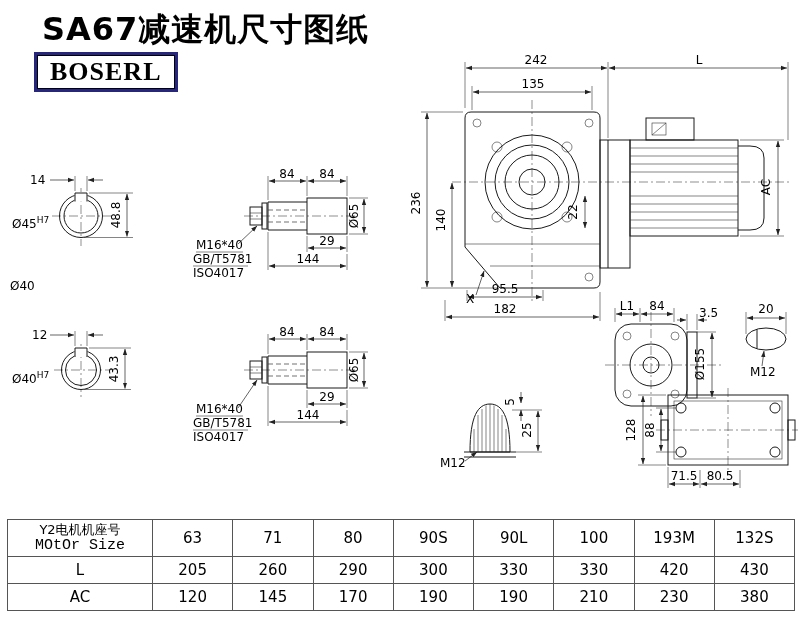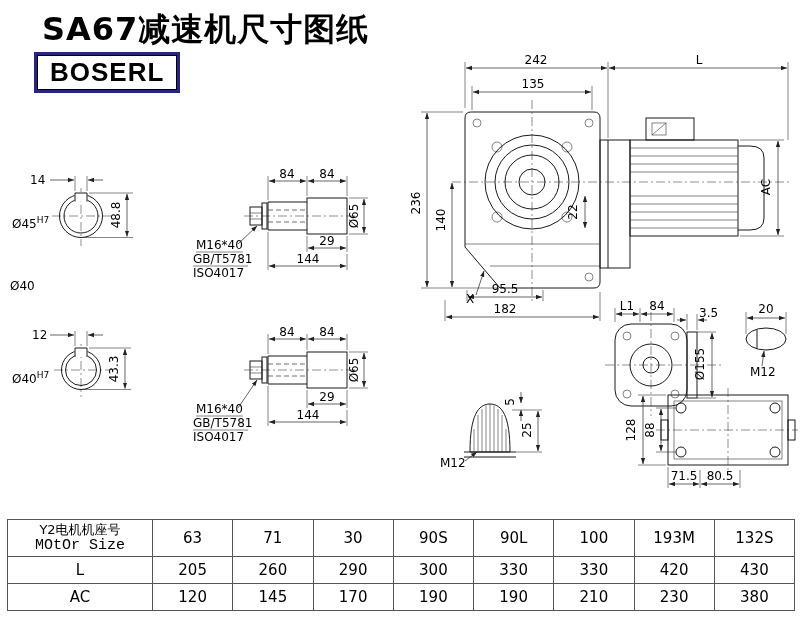--- a/index.html
+++ b/index.html
@@ -3,21 +3,21 @@
 <meta charset="utf-8">
 <style>
   html,body{margin:0;padding:0}
   body{width:800px;height:637px;background:#fff;position:relative;overflow:hidden;
        font-family:"DejaVu Sans",sans-serif;color:#000}
 
   .page-title{position:absolute;left:42px;top:8px;font-size:32px;font-weight:bold;
               letter-spacing:1px;font-family:"DejaVu Sans",sans-serif;white-space:nowrap}
   .logo-box{position:absolute;left:34px;top:52px;padding:2px 13px;background:#fff;
             border:3px solid #26267e;box-shadow:inset 0 0 0 1px #000;
-            font-family:Liberation Sans, sans-serif;font-weight:bold;font-size:26px;letter-spacing:1px}
+            font-family:Liberation Serif, serif;font-weight:bold;font-size:26px;letter-spacing:1px}
 
   svg.drawing{position:absolute;left:0;top:0}
   svg text{font:12px "DejaVu Sans",sans-serif;fill:#000}
   svg text.sm,svg tspan.sm{font-size:9px}
   .s{stroke:#1a1a1a;stroke-width:1;fill:none}
   .t{stroke:#333;stroke-width:.6;fill:none}
   .hid{stroke:#333;stroke-width:.7;stroke-dasharray:5 3;fill:none}
   .cl{stroke:#444;stroke-width:.6;stroke-dasharray:9 3 2 3;fill:none}
   .dm{stroke:#222;stroke-width:.7;fill:none;marker-start:url(#arr);marker-end:url(#arr)}
   .de{stroke:#222;stroke-width:.7;fill:none;marker-end:url(#arr)}
@@ -338,21 +338,21 @@
       <col>
     </colgroup>
   <tbody>
     <tr class="hdr-row">
       <td class="hdr">
         <div class="cn">Y2电机机座号</div>
         <div class="en">MOtOr Size</div>
       </td>
       <td>63</td>
       <td>71</td>
-      <td>30</td>
+      <td>80</td>
       <td>90S</td>
       <td>90L</td>
       <td>100</td>
       <td>193M</td>
       <td>132S</td>
     </tr>
     <tr>
       <td>L</td>
       <td>205</td>
       <td>260</td>

